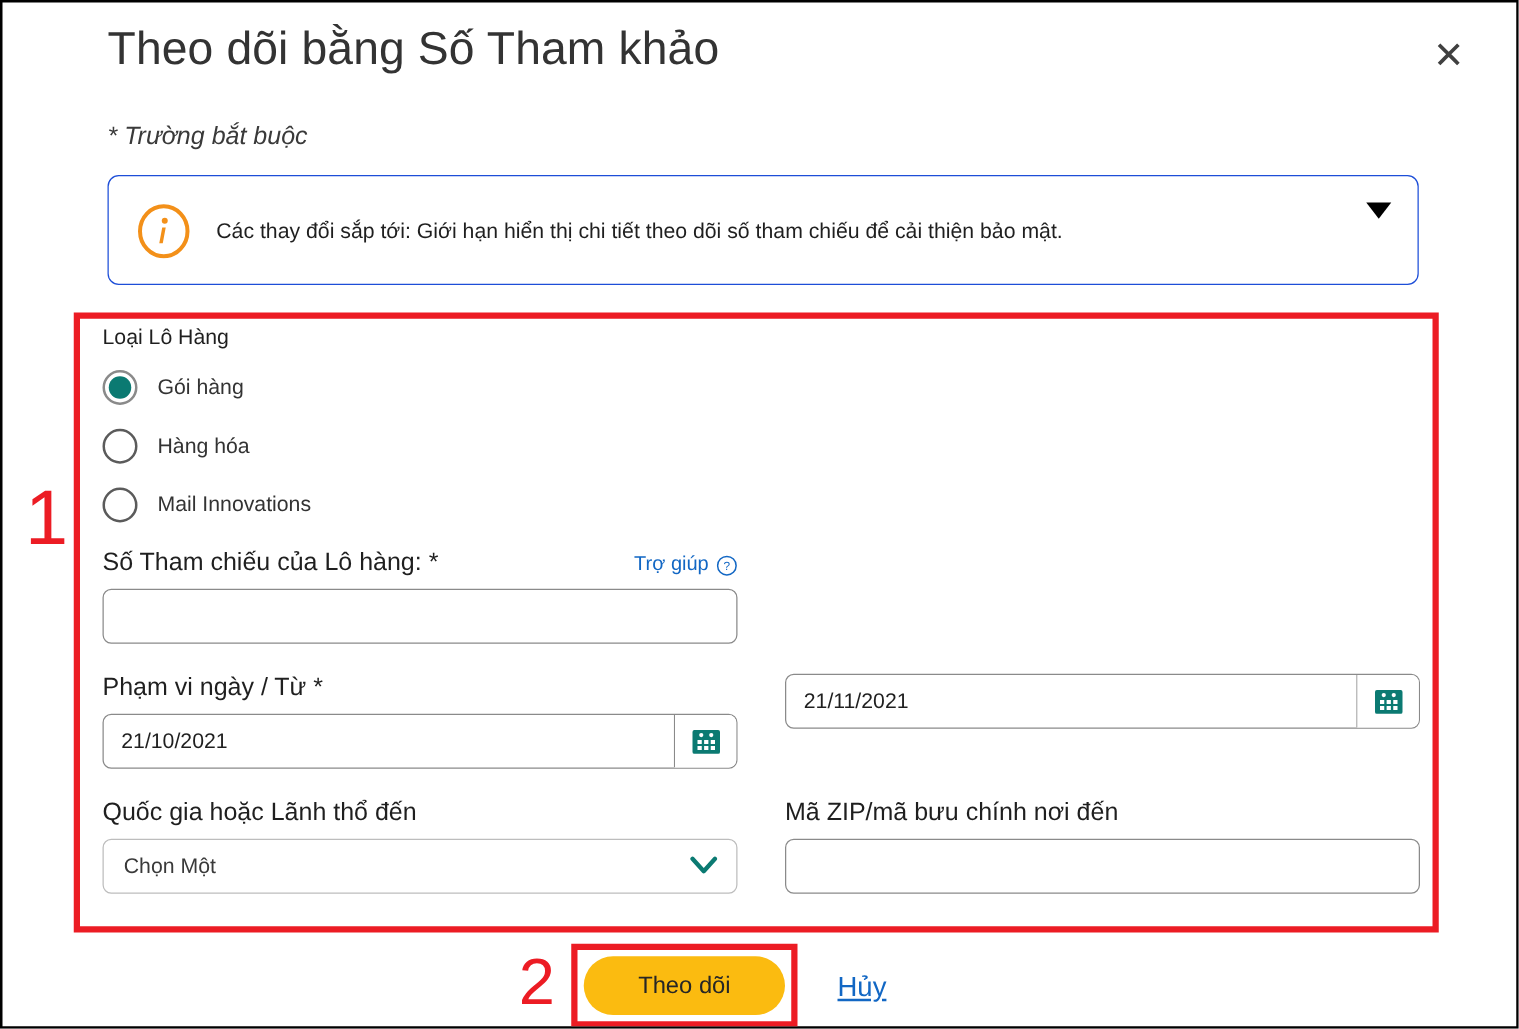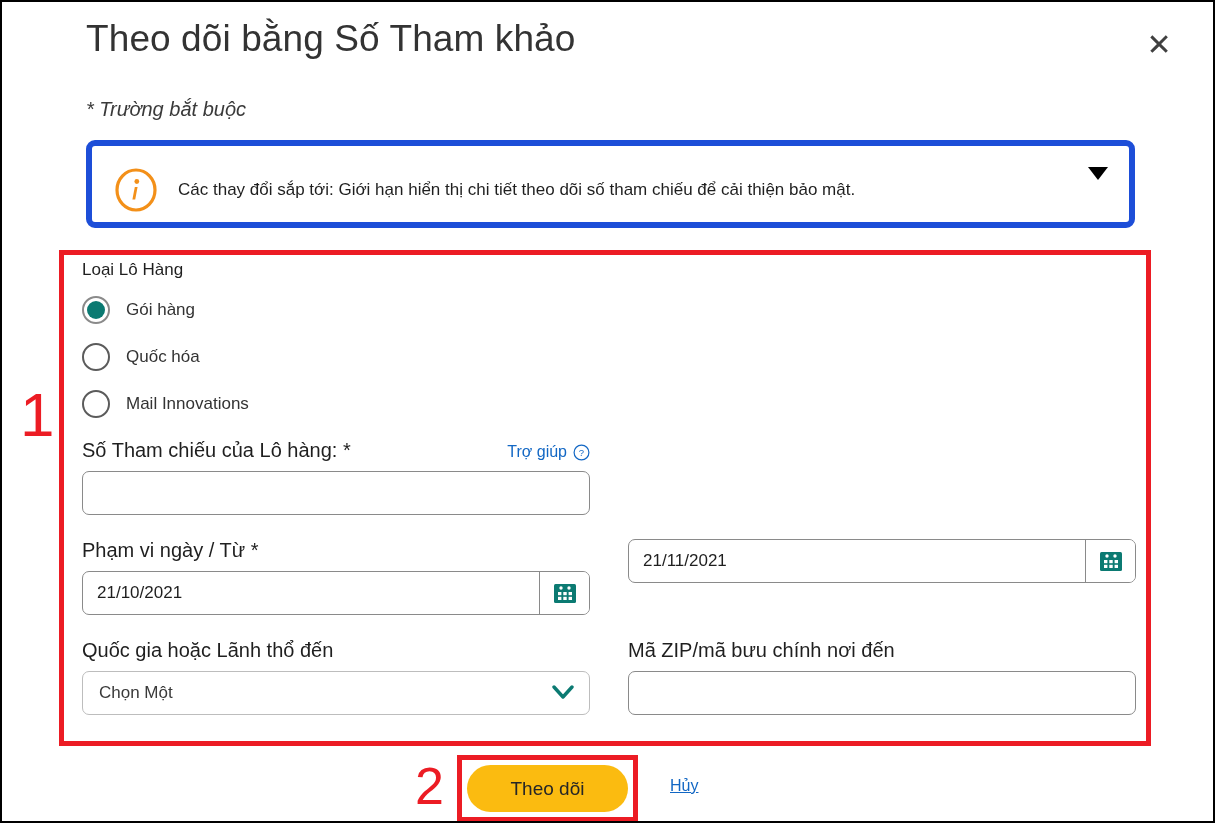--- a/index.html
+++ b/index.html
@@ -59,21 +59,21 @@
     color: #3a3a3a;
   }
 
   
   .alert-box {
     position: absolute;
     left: 84px;
     top: 138px;
     width: 1049px;
     height: 88px;
-    border: 6px solid #1d4ed8;
+    border: 1px solid #1d4ed8;
     border-radius: 9px;
     background: #ffffff;
   }
   .alert-icon {
     position: absolute;
     left: 22px;
     top: 22px;
     width: 44px;
     height: 44px;
   }
@@ -301,21 +301,21 @@
     border-radius: 24px;
     font-size: 19px;
     color: #262626;
     cursor: pointer;
     font-family: "Liberation Sans", sans-serif;
   }
   .cancel-link {
     position: absolute;
     left: 668px;
     top: 17px;
-    font-size: 16px;
+    font-size: 22px;
     color: #1267c4;
     text-decoration: underline;
     cursor: pointer;
   }
 </style>
 </head>
 <body>
 
 <div id="screen">
 
@@ -348,21 +348,21 @@
 
     <div class="radio-row">
       <span class="radio-circle checked">
         <span class="radio-dot"></span>
       </span>
       <span class="radio-label">Gói hàng</span>
     </div>
 
     <div class="radio-row">
       <span class="radio-circle"></span>
-      <span class="radio-label">Quốc hóa</span>
+      <span class="radio-label">Hàng hóa</span>
     </div>
 
     <div class="radio-row">
       <span class="radio-circle"></span>
       <span class="radio-label">Mail Innovations</span>
     </div>
 
     <div class="fields-grid">
 
       <div class="field-row">

